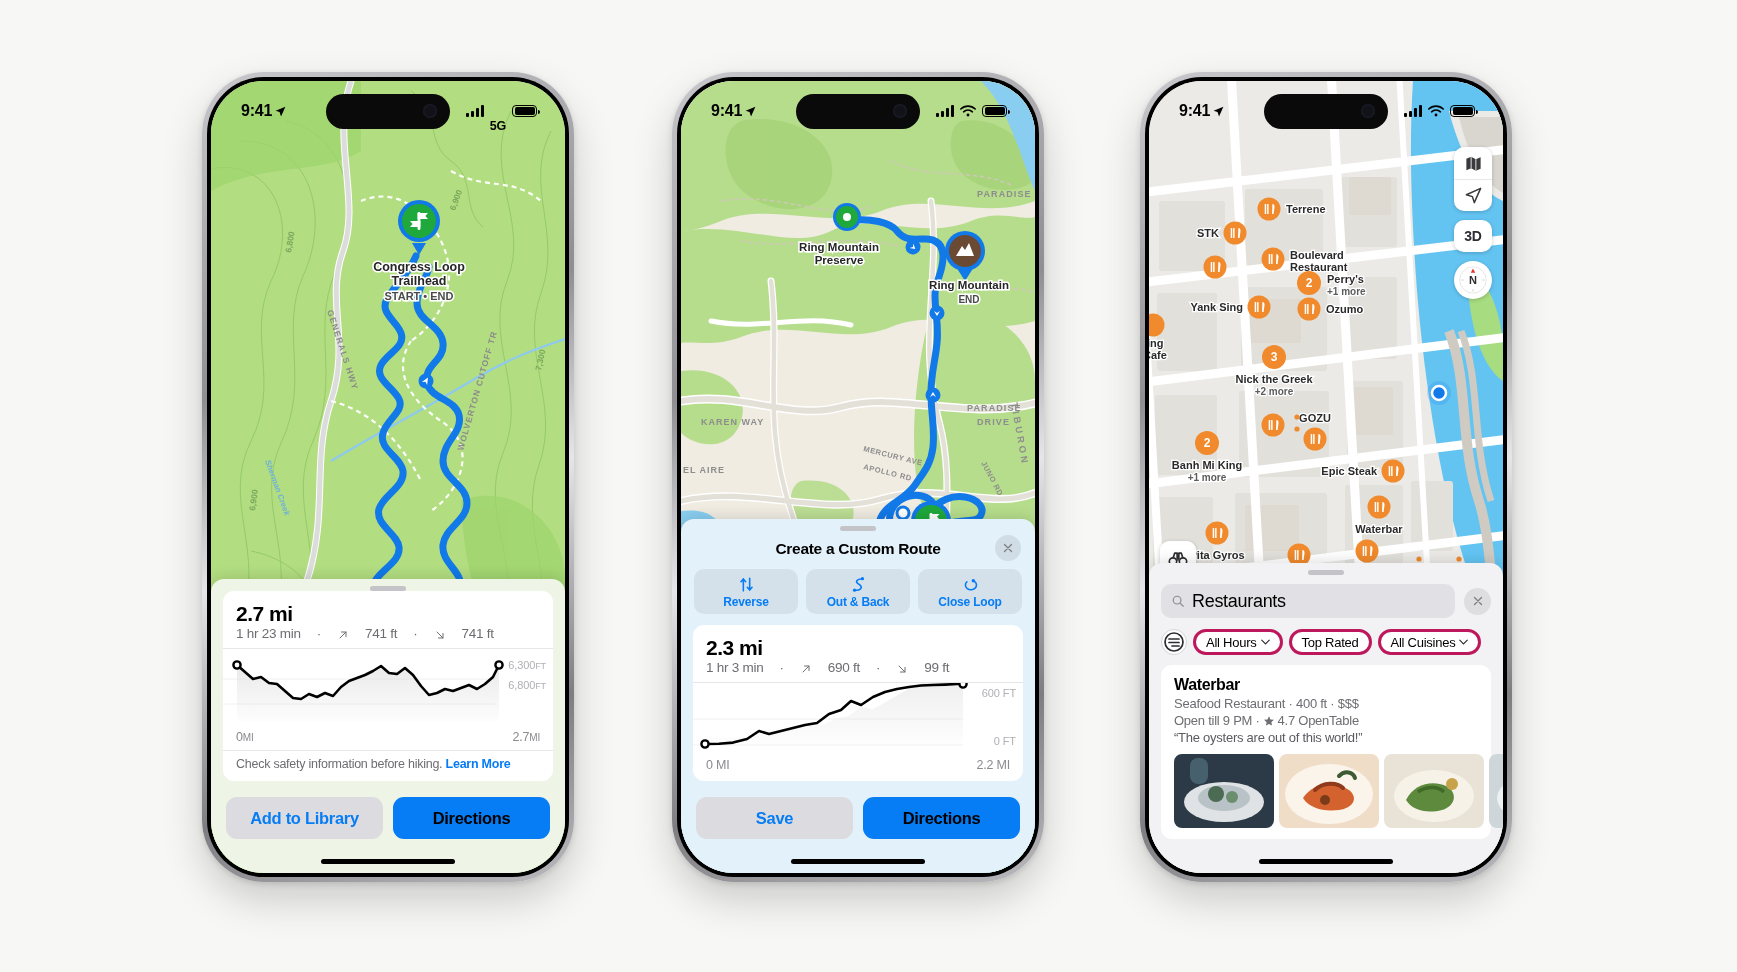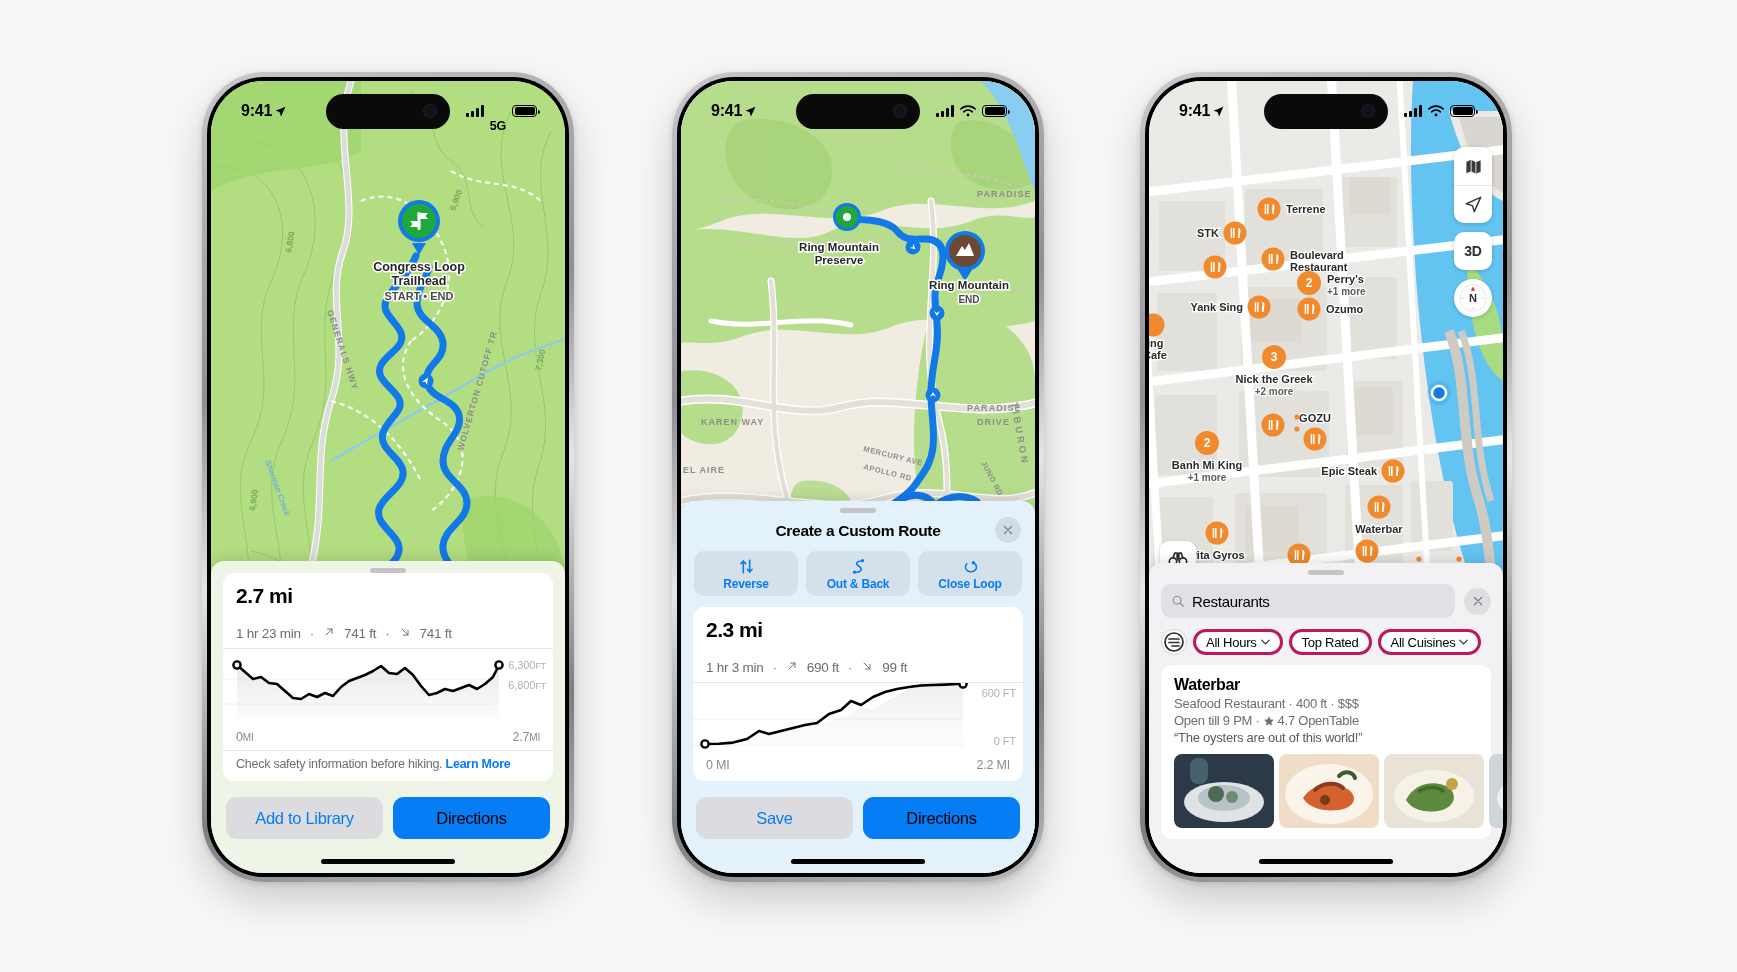--- a/index.html
+++ b/index.html
@@ -56,53 +56,53 @@
     margin:7px auto 0; }
   .sheet-title { text-align:center; font-size:15.5px; font-weight:700; color:#000;
     letter-spacing:-.3px; padding:9px 0 11px; }
   .close-btn { position:absolute; width:26px; height:26px; border-radius:50%;
     background:rgba(120,120,128,.16); display:flex; align-items:center; justify-content:center; }
   .close-btn svg { width:12px; height:12px; }
 
   .card { background:#fff; border-radius:11px; margin:0 12px; overflow:hidden; }
   .card-pad { padding:11px 13px 7px; }
   .dist { font-size:21px; font-weight:700; letter-spacing:-.5px; color:#000; }
-  .meta { font-size:13.5px; color:#6d6d72; margin-top:18px; letter-spacing:-.25px;
-    display:flex; align-items:flex-start; gap:9px; white-space:nowrap; }
+  .meta { font-size:13.5px; color:#6d6d72; margin-top:0; letter-spacing:-.25px;
+    display:flex; align-items:flex-end; gap:16px; white-space:nowrap; }
   .meta svg { width:12px; height:12px; flex:none; }
   .hr { height:1px; background:#e6e6e8; }
 
   .elev { position:relative; height:78px; }
   .elev svg { position:absolute; inset:0; width:100%; height:100%; }
   .elev .ytick { position:absolute; right:7px; font-size:11px; color:#b0b0b5;
     letter-spacing:-.1px; font-weight:500; }
   .axis { display:flex; justify-content:space-between; padding:3px 13px 0;
     font-size:12.5px; color:#8a8a8f; letter-spacing:-.2px; }
   .axis .u { font-size:10px;margin-top:29px; }
   .safety { font-size:12.5px; color:#6d6d72; padding:6px 13px 10px; letter-spacing:-.25px; }
   .safety a { color:#067cf5; font-weight:700; text-decoration:none; }
 
   .btnrow { display:flex; gap:10px; padding:16px 15px 0; }
   .btn { flex:1; height:42px; border-radius:11px; display:flex; align-items:center;
-    justify-content:center; font-size:16.5px; font-weight:400; letter-spacing:-.3px; }
+    justify-content:center; font-size:16.5px; font-weight:700; letter-spacing:-.3px; }
   .btn.grey { background:#dcdce0; color:#067cf5; }
   .btn.blue { background:#067cf5; color:#000000; }
 
   .chips { display:flex; gap:8px; padding:0 13px 11px; }
   .chip { flex:1; background:rgba(120,120,128,.13); border-radius:10px; padding:6px 0 5px;
     display:flex; flex-direction:column; align-items:center; gap:1px; }
   .chip svg { width:19px; height:19px; }
   .chip span { font-size:12px; color:#067cf5; font-weight:600; letter-spacing:-.2px; }
 
   
   .searchbar { display:flex; align-items:center; gap:9px; padding:0 12px; margin-top:2px; }
   .sinput { flex:1; height:34px; border-radius:10px; background:rgba(118,118,128,.13);
     display:flex; align-items:center; gap:7px; padding:0 10px; }
   .sinput svg { width:14px; height:14px; }
-  .sinput span { font-size:15px; color:#000; letter-spacing:-.3px;text-align:right; }
+  .sinput span { font-size:18px; color:#000; letter-spacing:-.3px;text-align:right; }
   .sclose { width:27px; height:27px; border-radius:50%; background:rgba(120,120,128,.16);
     display:flex; align-items:center; justify-content:center; flex:none; }
   .sclose svg { width:12px; height:12px; }
   .filters { display:flex; gap:6px; padding:11px 12px 10px; align-items:center; }
   .fcirc { width:26px; height:26px; border-radius:50%; border:1px solid #d5d5da;
     display:flex; align-items:center; justify-content:center; flex:none; background:#fff; }
   .fpill { height:26px; border:3px solid #be185d; border-radius:14px; background:#fff;
     display:flex; align-items:center; gap:4px; padding:0 10px; font-size:13px; color:#000;
     letter-spacing:-.25px; white-space:nowrap; }
   .fpill svg { width:9px; height:6px; }
@@ -113,21 +113,21 @@
     display:flex; align-items:center; gap:3px; white-space:nowrap; }
   .pline svg { width:12px; height:12px; }
   .quote { font-size:13px; color:#5a5a5f; margin-top:2px; letter-spacing:-.25px; }
   .photos { display:flex; gap:5px; margin-top:9px; padding-bottom:11px; }
   .photo { width:100px; height:74px; border-radius:8px; flex:none; overflow:hidden; }
   .photo svg { width:100%; height:100%; display:block; }
 
   .mapctl { position:absolute; right:11px; z-index:20; }
   .ctl-stack { background:#fff; border-radius:10px; width:38px;
     box-shadow:0 1px 4px rgba(0,0,0,.2); overflow:hidden; }
-  .ctl { height:38px; display:flex; align-items:center; justify-content:center; }
+  .ctl { height:32px; display:flex; align-items:center; justify-content:center; }
   .ctl + .ctl { border-top:1px solid #e8e8ea; }
   .ctl svg { width:19px; height:19px; }
   .ctl b { font-size:14px; font-weight:700; color:#2e2e32; letter-spacing:-.3px; }
   .compass { width:38px; height:38px; border-radius:50%; background:#fff;
     box-shadow:0 1px 4px rgba(0,0,0,.2); display:flex; align-items:center;
     justify-content:center; margin-top:9px; }
   .glassbtn { position:absolute; background:#fff; border-radius:9px; width:36px; height:36px;
     box-shadow:0 1px 4px rgba(0,0,0,.2); display:flex; align-items:center;
     justify-content:center; z-index:20; }
   .glassbtn svg { width:20px; height:20px; }

